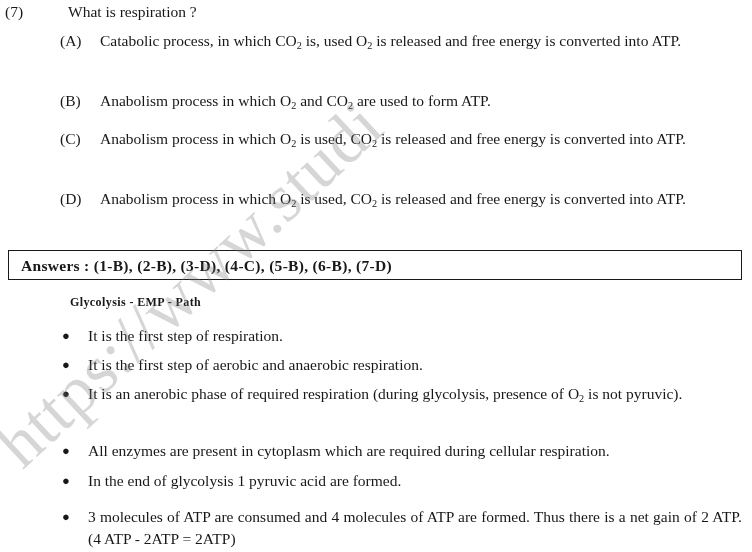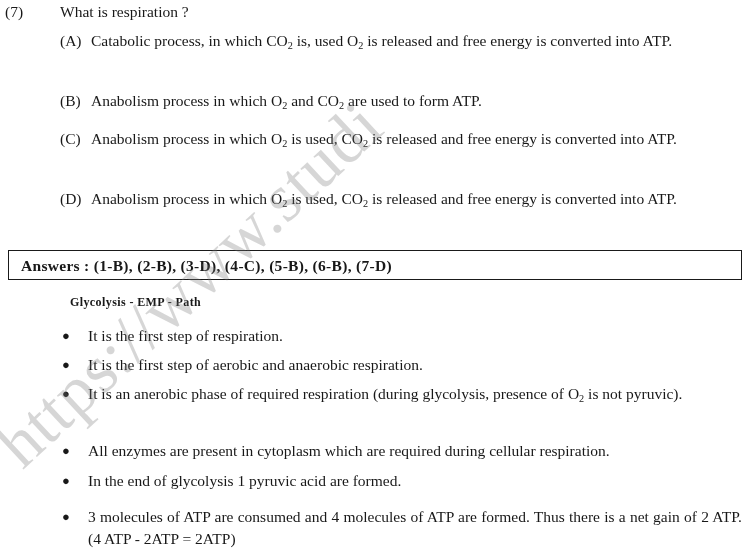--- a/index.html
+++ b/index.html
@@ -56,21 +56,21 @@
   }
   .q-number {
     position: absolute;
     left: 5px;
     top: 2px;
     font-size: 15.5px;
     line-height: 20px;
   }
   .q-text {
     position: absolute;
-    left: 60px;
+    left: 68px;
     top: 2px;
     font-size: 15.5px;
     line-height: 20px;
   }
 
   
   .option {
     position: absolute;
     left: 60px;
     width: 682px;
@@ -78,21 +78,21 @@
     line-height: 21px;
   }
   .opt-label {
     position: absolute;
     left: 0;
     top: 0;
     width: 30px;
     font-size: 15.5px;
   }
   .opt-body {
-    margin-left: 31px;
+    margin-left: 40px;
     text-align: justify;
     text-justify: inter-word;
     text-align-last: left;
   }
   .opt-body.single {
     text-align: center;
   }
 
   sub {
     font-size: 0.66em;

